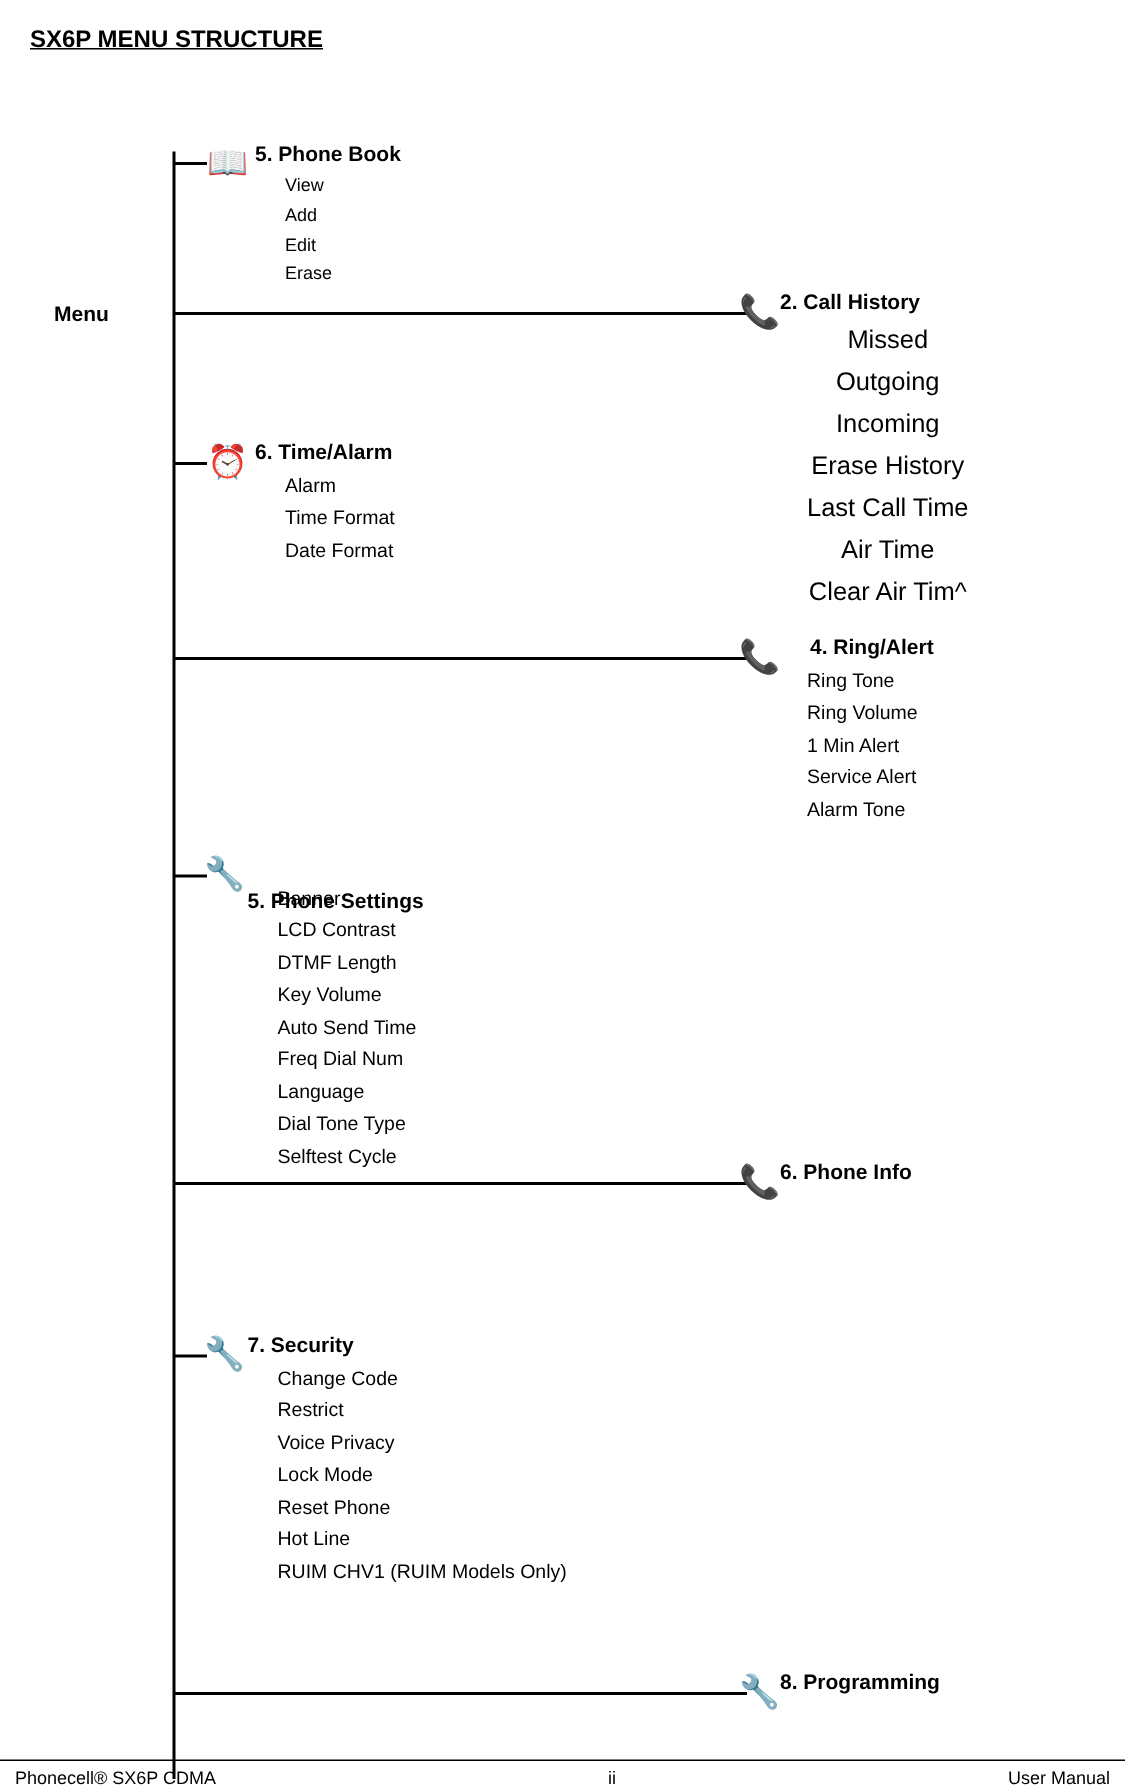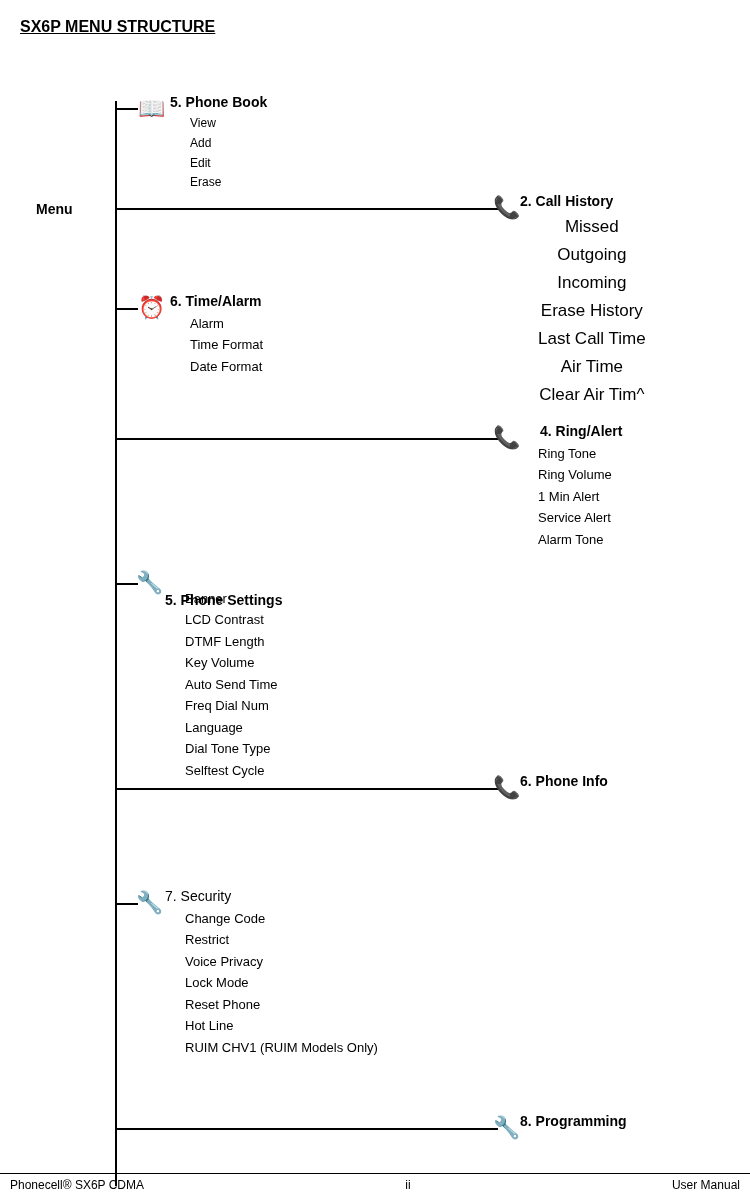--- a/index.html
+++ b/index.html
@@ -92,21 +92,21 @@
   <div style="position:absolute; top:542px; left:185px; font-size:13px; line-height:1.65;">
     Banner<br>LCD Contrast<br>DTMF Length<br>Key Volume<br>Auto Send Time<br>Freq Dial Num<br>Language<br>Dial Tone Type<br>Selftest Cycle
   </div>
 
   <div style="position:absolute; top:742px; left:116px; width:382px; height:2px; background:#000;"></div>
   <div style="position:absolute; top:729px; left:493px; font-size:22px;">📞</div>
   <div style="position:absolute; top:727px; left:520px; font-weight:bold; font-size:14px;">6. Phone Info</div>
 
   <div style="position:absolute; top:857px; left:116px; width:22px; height:2px; background:#000;"></div>
   <div style="position:absolute; top:844px; left:136px; font-size:22px;">🔧</div>
-  <div style="position:absolute; top:842px; left:165px; font-weight:normal; font-size:14px;">7. Security</div>
+  <div style="position:absolute; top:842px; left:165px; font-weight:bold; font-size:14px;">7. Security</div>
   <div style="position:absolute; top:862px; left:185px; font-size:13px; line-height:1.65;">
     Change Code<br>Restrict<br>Voice Privacy<br>Lock Mode<br>Reset Phone<br>Hot Line<br>RUIM CHV1 (RUIM Models Only)
   </div>
 
   <div style="position:absolute; top:1082px; left:116px; width:382px; height:2px; background:#000;"></div>
   <div style="position:absolute; top:1069px; left:493px; font-size:22px;">🔧</div>
   <div style="position:absolute; top:1067px; left:520px; font-weight:bold; font-size:14px;">8. Programming</div>
 
 </div>
 

